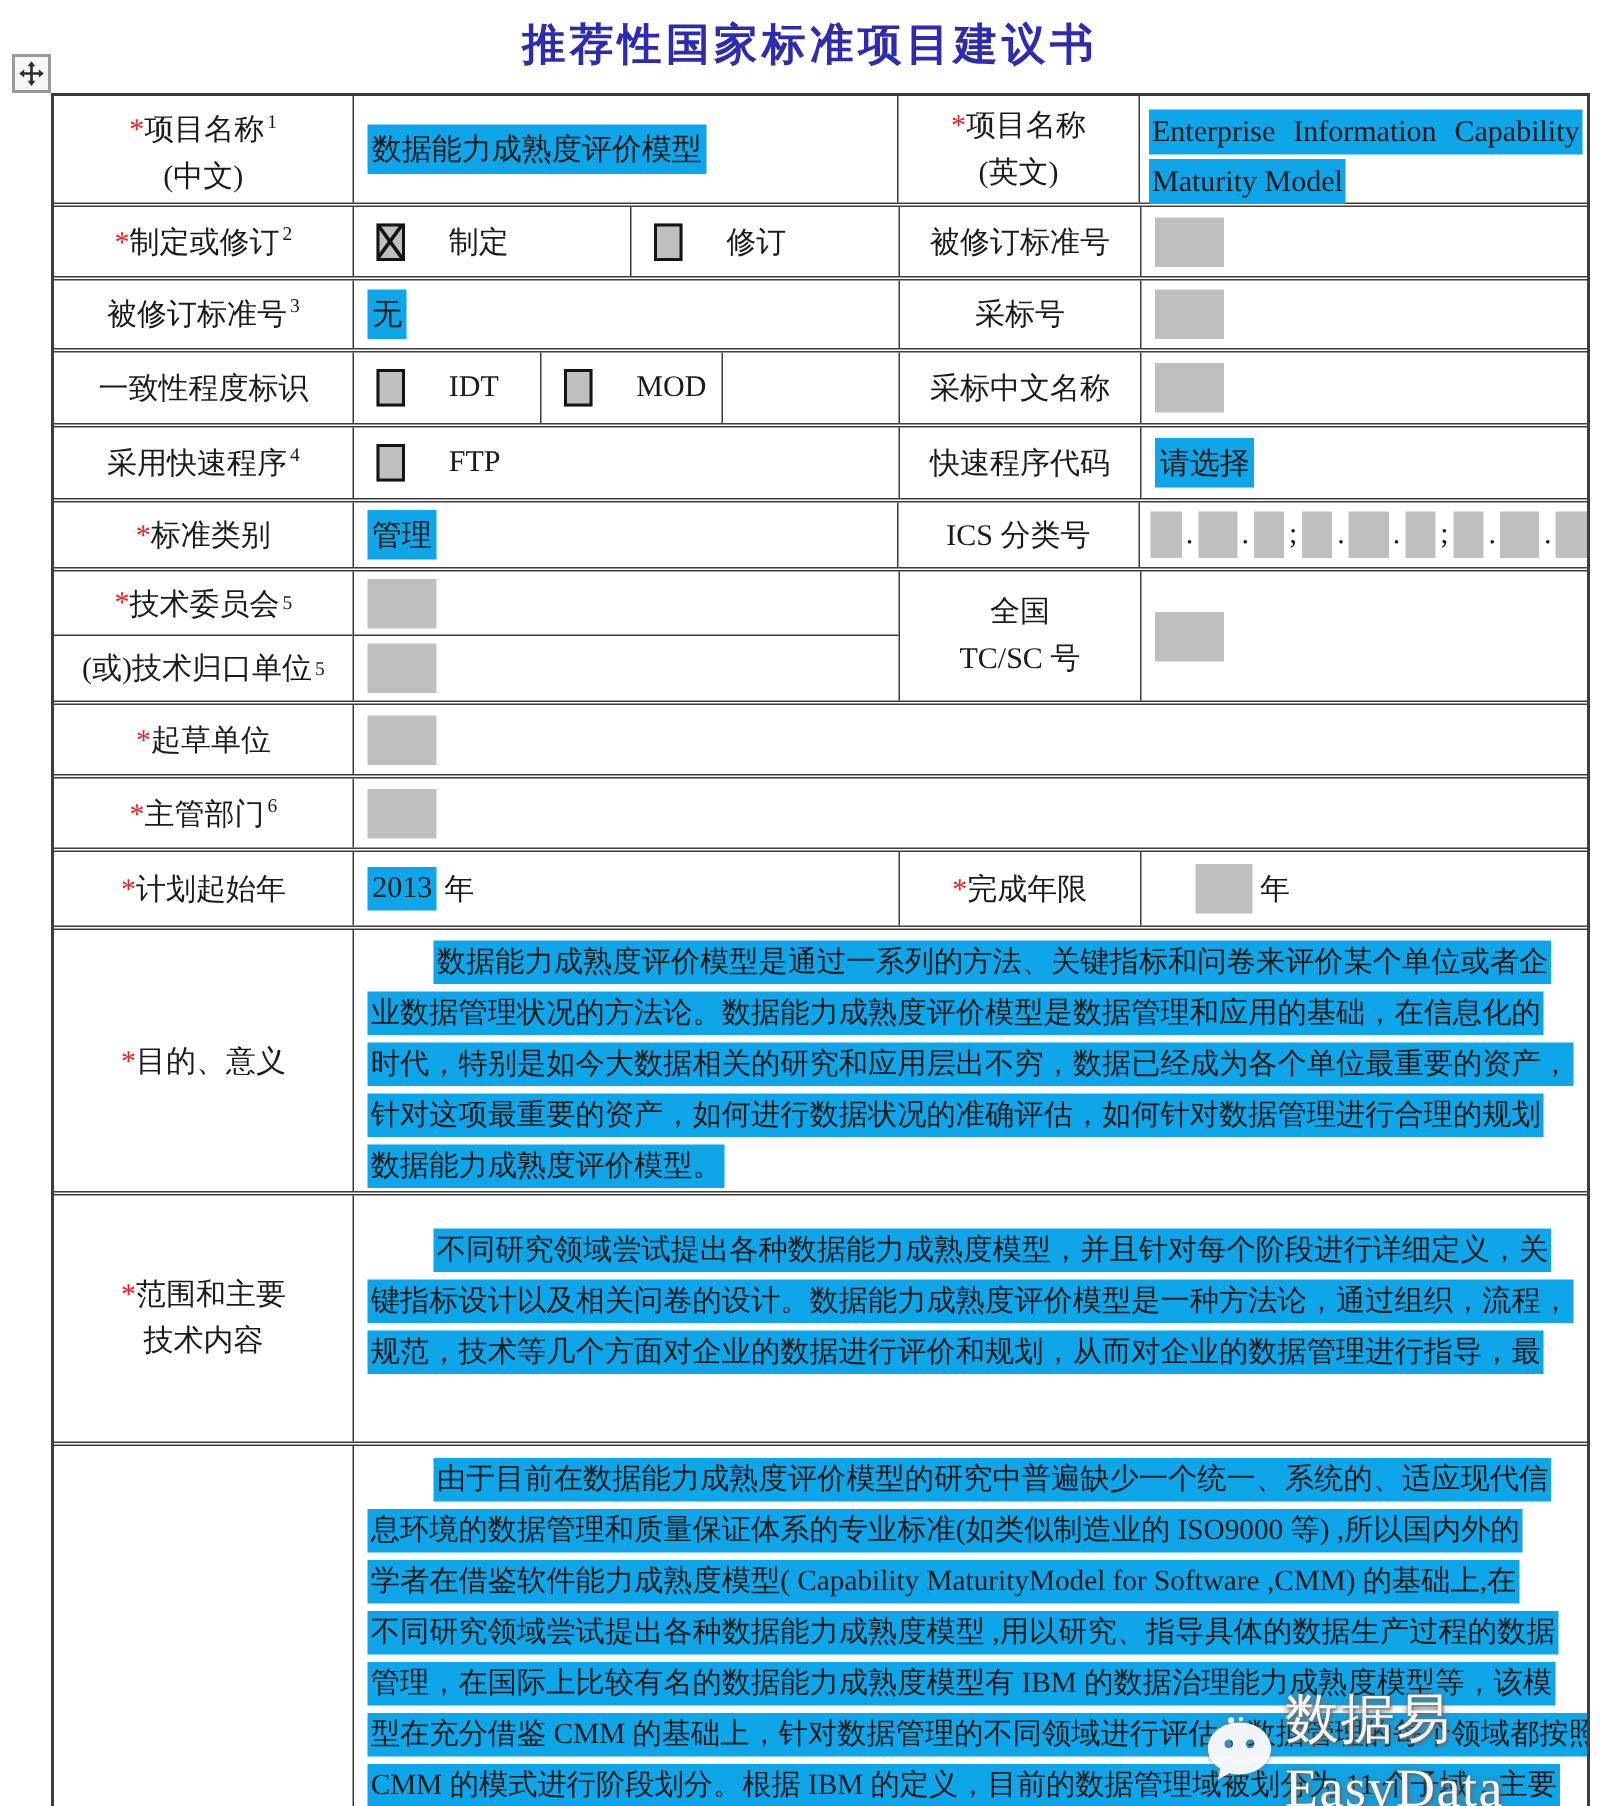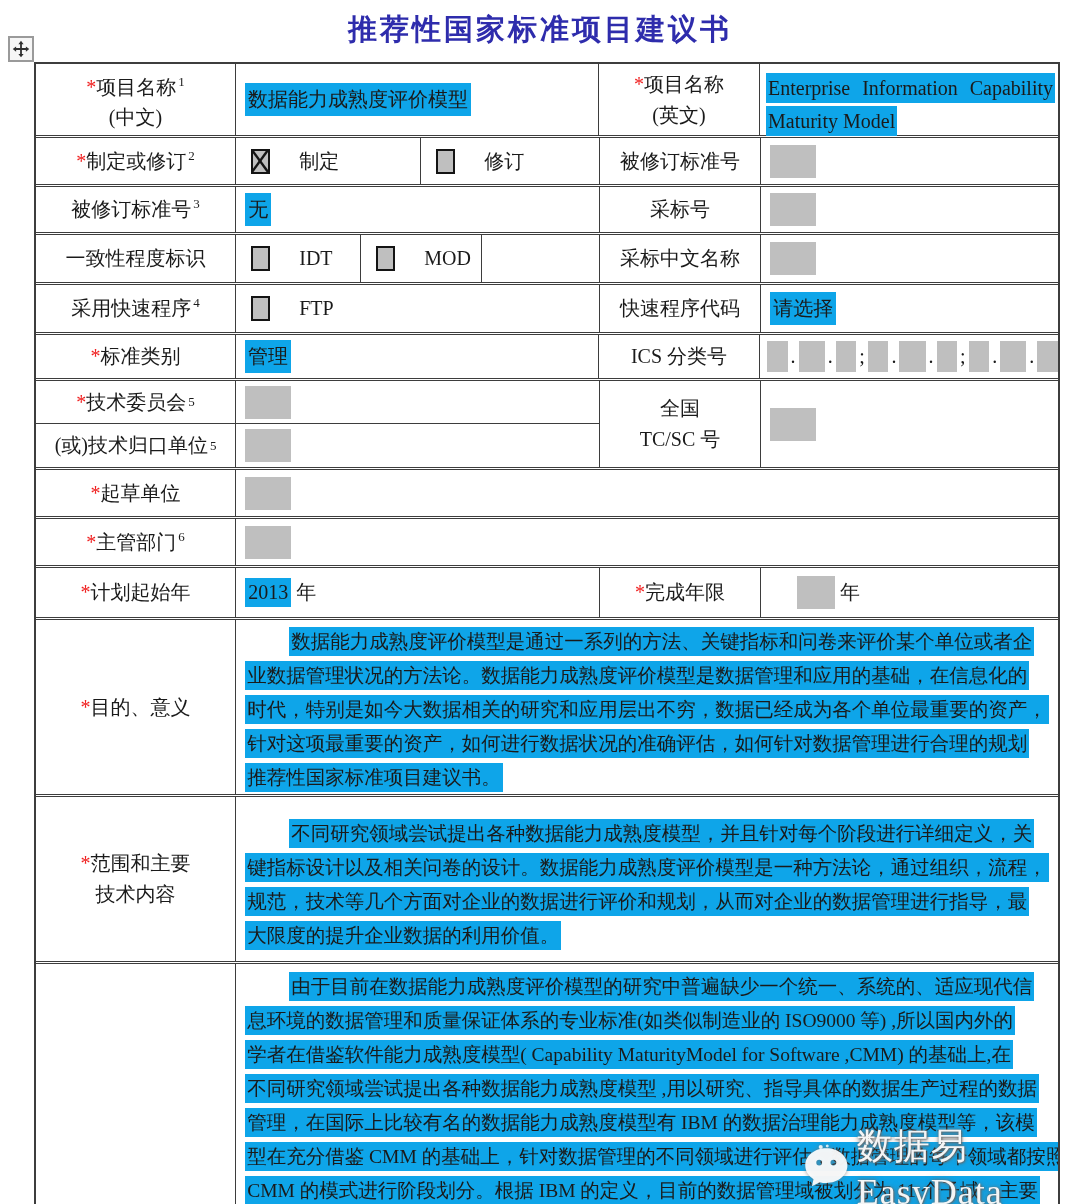--- a/index.html
+++ b/index.html
@@ -276,34 +276,33 @@
 
     <div class="row" style="height:176px;">
       <div class="cell ca">
         <div><span class="star">*</span><span>目的、意义</span></div>
       </div>
       <div class="cell span-bcd ptext">
         <div class="pline indent"><span class="hl">数据能力成熟度评价模型是通过一系列的方法、关键指标和问卷来评价某个单位或者企</span></div>
         <div class="pline"><span class="hl">业数据管理状况的方法论。数据能力成熟度评价模型是数据管理和应用的基础，在信息化的</span></div>
         <div class="pline"><span class="hl">时代，特别是如今大数据相关的研究和应用层出不穷，数据已经成为各个单位最重要的资产，</span></div>
         <div class="pline"><span class="hl">针对这项最重要的资产，如何进行数据状况的准确评估，如何针对数据管理进行合理的规划</span></div>
-        <div class="pline"><span class="hl">推荐性国家标准项目建议书。</span></div>
+        <div class="pline"><span class="hl">数据能力成熟度评价模型。</span></div>
       </div>
     </div>
 
     <div class="row" style="height:166px;">
       <div class="cell ca two-line">
         <div><span class="star">*</span><span>范围和主要</span></div>
         <div>技术内容</div>
       </div>
       <div class="cell span-bcd ptext" style="padding-top:20px;">
         <div class="pline indent"><span class="hl">不同研究领域尝试提出各种数据能力成熟度模型，并且针对每个阶段进行详细定义，关</span></div>
         <div class="pline"><span class="hl">键指标设计以及相关问卷的设计。数据能力成熟度评价模型是一种方法论，通过组织，流程，</span></div>
         <div class="pline"><span class="hl">规范，技术等几个方面对企业的数据进行评价和规划，从而对企业的数据管理进行指导，最</span></div>
-        <div class="pline"><span class="hl">大限度的提升企业数据的利用价值。</span></div>
       </div>
     </div>
 
     <div class="row" style="height:244px;">
       <div class="cell ca"></div>
       <div class="cell span-bcd ptext" style="padding-top:6px;">
         <div class="pline indent"><span class="hl">由于目前在数据能力成熟度评价模型的研究中普遍缺少一个统一、系统的、适应现代信</span></div>
         <div class="pline"><span class="hl">息环境的数据管理和质量保证体系的专业标准(如类似制造业的 ISO9000 等) ,所以国内外的</span></div>
         <div class="pline"><span class="hl">学者在借鉴软件能力成熟度模型( Capability MaturityModel for Software ,CMM) 的基础上,在</span></div>
         <div class="pline"><span class="hl">不同研究领域尝试提出各种数据能力成熟度模型 ,用以研究、指导具体的数据生产过程的数据</span></div>

